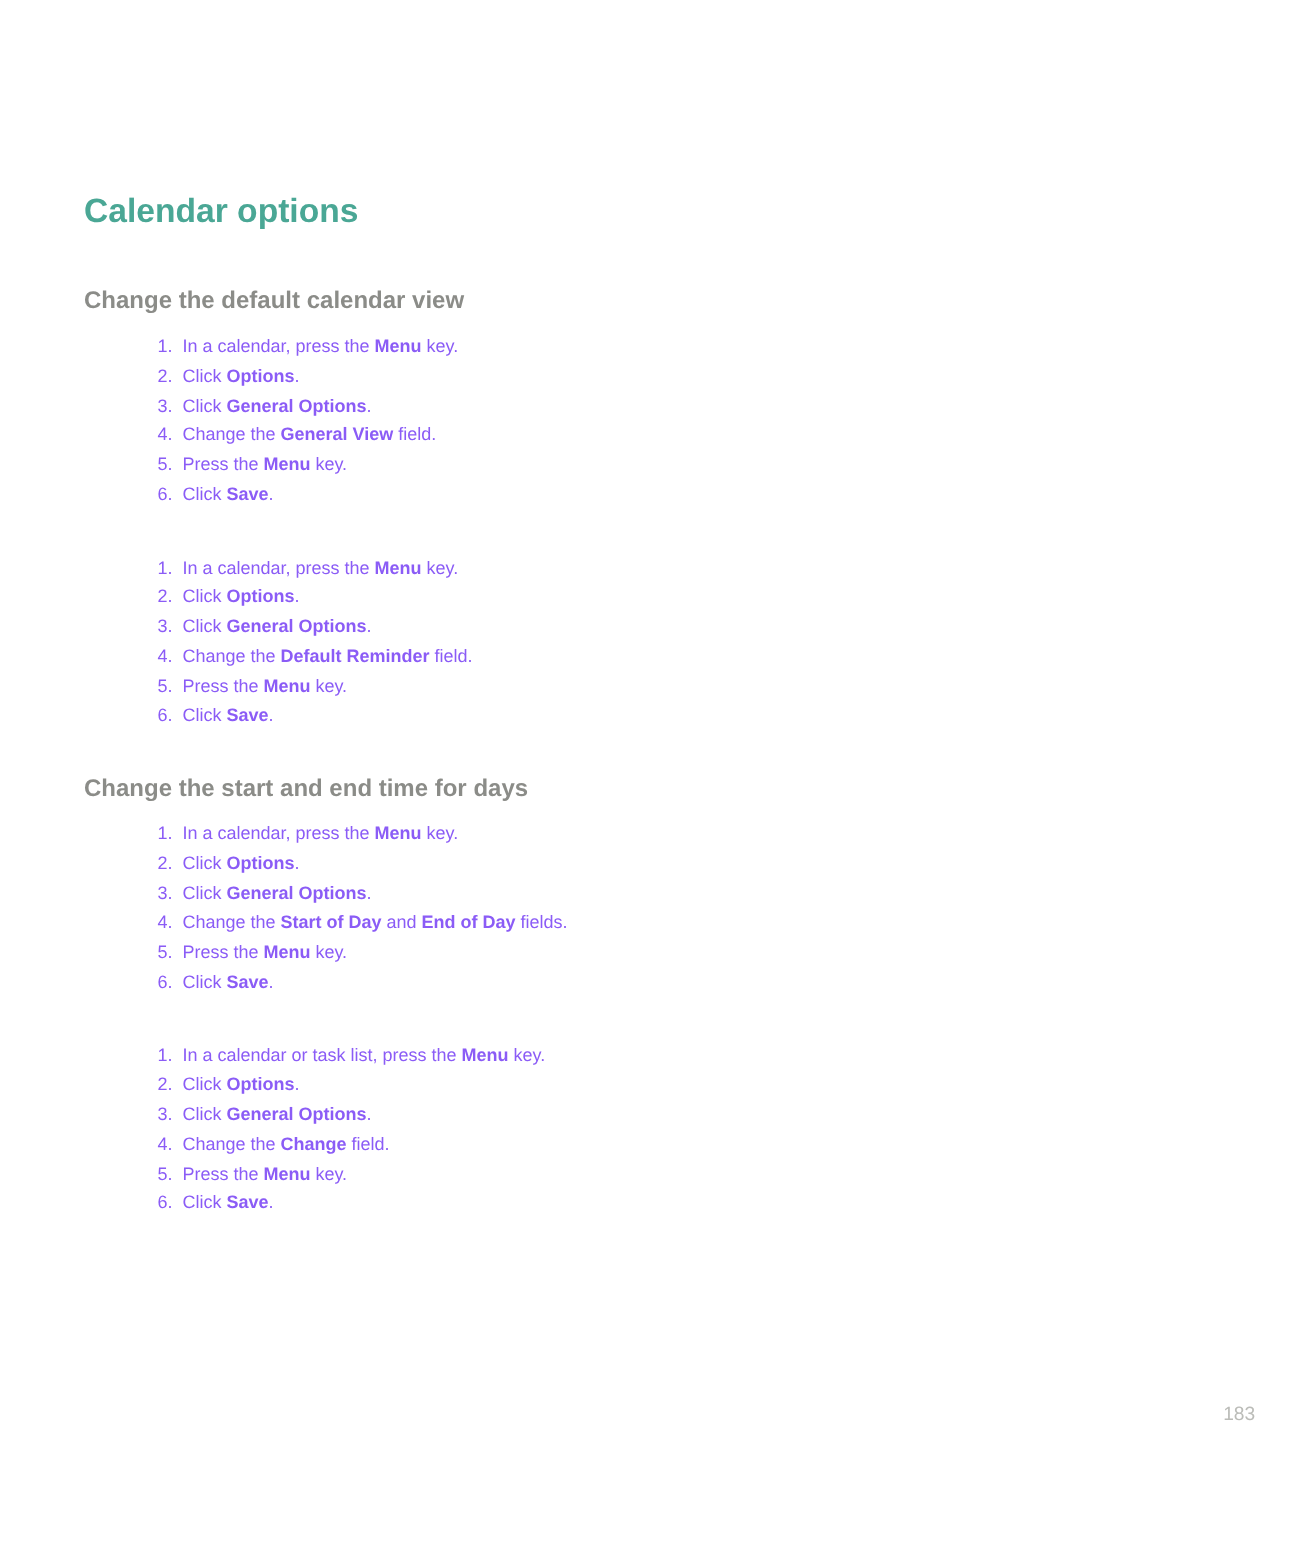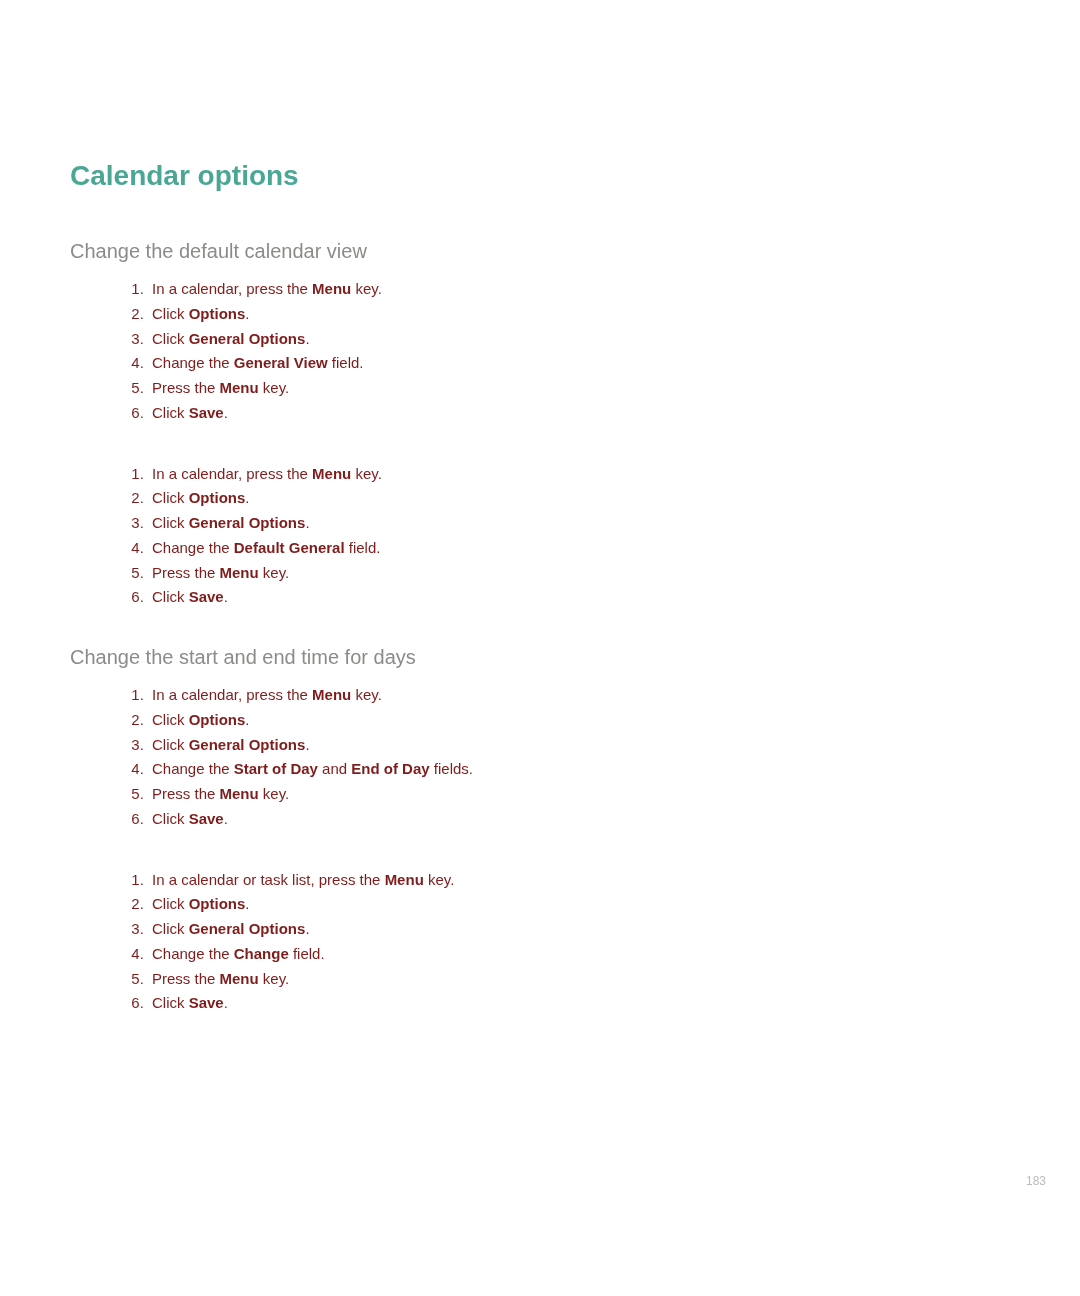--- a/index.html
+++ b/index.html
@@ -20,48 +20,48 @@
   }
   h1.heading-primary {
     color: #4aa795;
     font-size: 28px;
     font-weight: 700;
     margin: 0 0 48px 0;
   }
   h2.heading-secondary {
     color: #8b8c88;
     font-size: 20px;
-    font-weight: 400;
+    font-weight: 700;
     margin: 0 0 14px 0;
   }
   .section {
     margin-bottom: 36px;
   }
   ol.steps {
     margin: 0 0 0 0;
     padding-left: 78px;
     font-size: 15px;
     line-height: 1.65;
-    color: #7f1d1d;
+    color: #8b5cf6;
   }
   ol.steps li {
     padding-left: 4px;
   }
   ol.steps li::marker {
     font-size: 15px;
   }
   .b {
     font-weight: 700;
   }
   .page-number {
     position: absolute;
     right: 34px;
     bottom: 108px;
     color: #bbbcb8;
-    font-size: 12px;
+    font-size: 16px;
   }
 </style>
 </head>
 <body>
 
 <div class="page">
   <h1 class="heading-primary">Calendar options</h1>
   <div id="sections-root">
       <div class="section">
         <h2 class="heading-secondary">Change the default calendar view</h2>
@@ -72,21 +72,21 @@
           <li>Change the <span class="b">General View</span> field.</li>
           <li>Press the <span class="b">Menu</span> key.</li>
           <li>Click <span class="b">Save</span>.</li>
         </ol>
       </div>
       <div class="section">
         <ol class="steps">
           <li>In a calendar, press the <span class="b">Menu</span> key.</li>
           <li>Click <span class="b">Options</span>.</li>
           <li>Click <span class="b">General Options</span>.</li>
-          <li>Change the <span class="b">Default General</span> field.</li>
+          <li>Change the <span class="b">Default Reminder</span> field.</li>
           <li>Press the <span class="b">Menu</span> key.</li>
           <li>Click <span class="b">Save</span>.</li>
         </ol>
       </div>
       <div class="section">
         <h2 class="heading-secondary">Change the start and end time for days</h2>
         <ol class="steps">
           <li>In a calendar, press the <span class="b">Menu</span> key.</li>
           <li>Click <span class="b">Options</span>.</li>
           <li>Click <span class="b">General Options</span>.</li>

